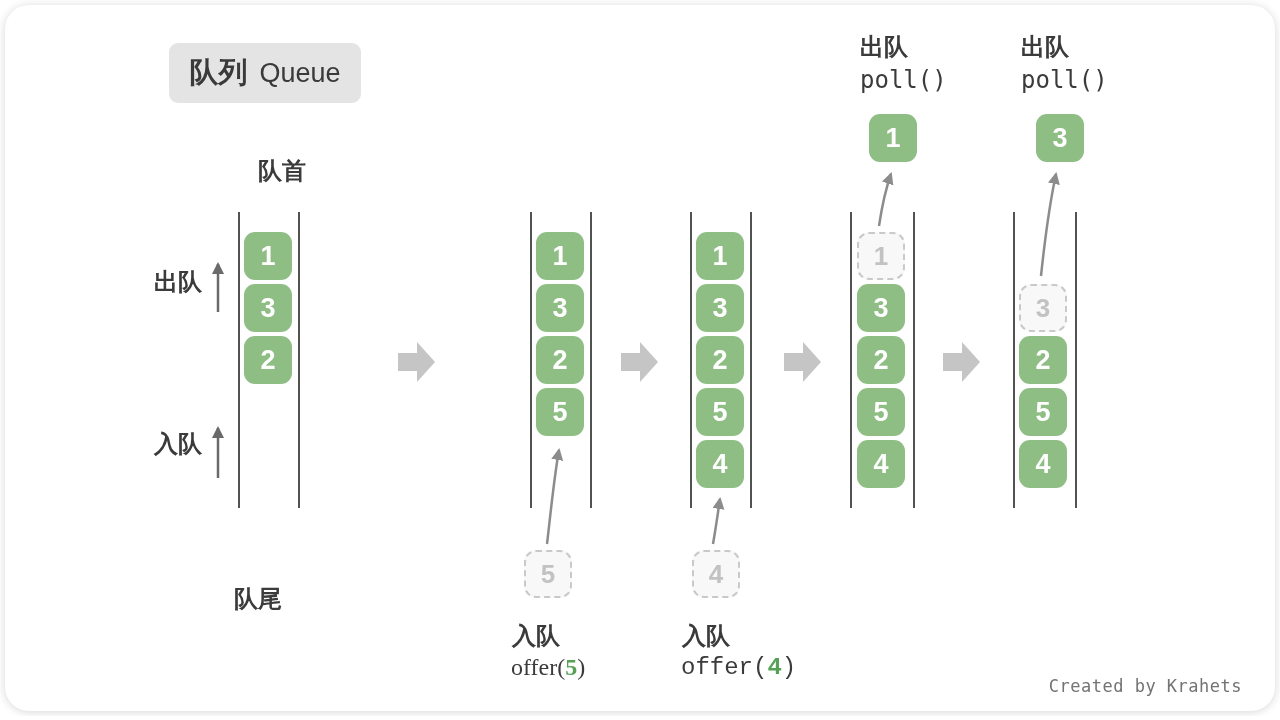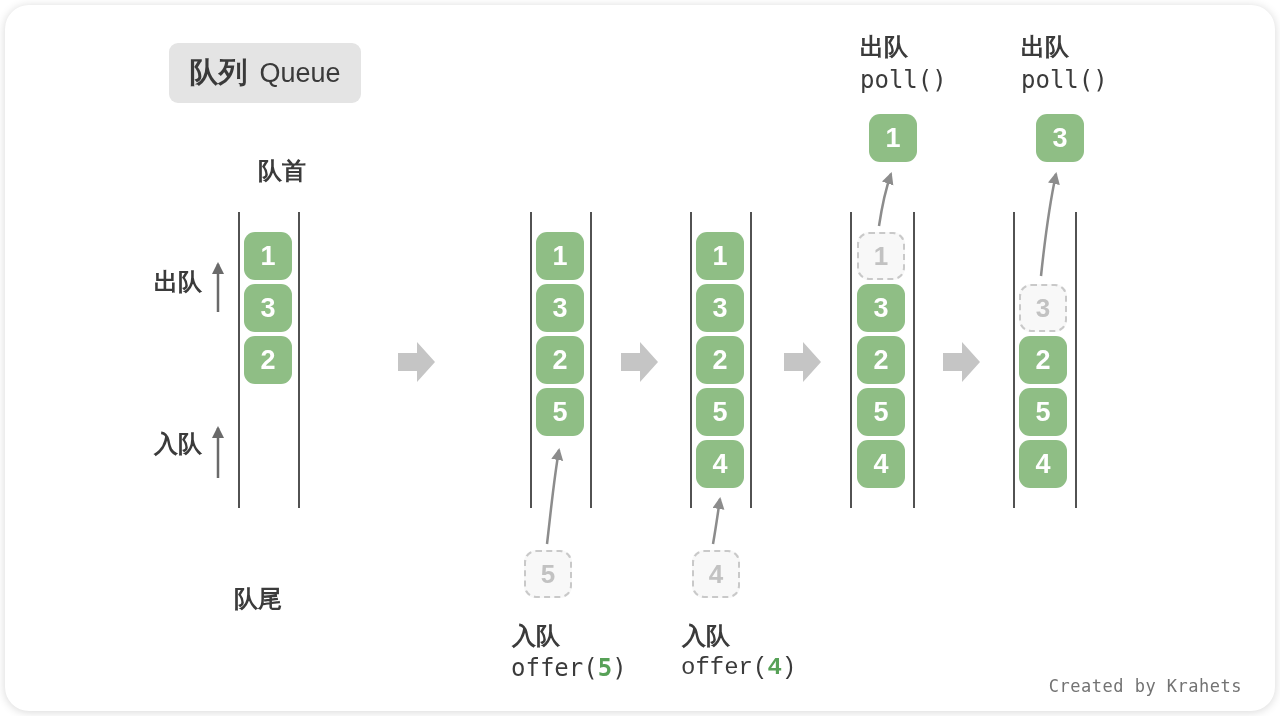--- a/index.html
+++ b/index.html
@@ -74,21 +74,21 @@
   <div class="block" style="left:244px; top:336px;">2</div>
 
   <div class="qline" style="left:530px;"></div>
   <div class="qline" style="left:590px;"></div>
   <div class="block" style="left:536px; top:232px;">1</div>
   <div class="block" style="left:536px; top:284px;">3</div>
   <div class="block" style="left:536px; top:336px;">2</div>
   <div class="block" style="left:536px; top:388px;">5</div>
   <div class="dashed-box" style="left:524px; top:550px;">5</div>
   <div class="abs op-zh" style="left:512px; top:620px;">入队</div>
-  <div class="abs code" style="left:511px; top:654px;"><span>offer(</span><span class="accent">5</span><span>)</span></div>
+  <div class="abs code" style="left:511px; top:654px;font-family:Liberation Serif, serif;"><span>offer(</span><span class="accent">5</span><span>)</span></div>
 
   <div class="qline" style="left:690px;"></div>
   <div class="qline" style="left:750px;"></div>
   <div class="block" style="left:696px; top:232px;">1</div>
   <div class="block" style="left:696px; top:284px;">3</div>
   <div class="block" style="left:696px; top:336px;">2</div>
   <div class="block" style="left:696px; top:388px;">5</div>
   <div class="block" style="left:696px; top:440px;">4</div>
   <div class="dashed-box" style="left:692px; top:550px;">4</div>
   <div class="abs op-zh" style="left:682px; top:620px;">入队</div>

